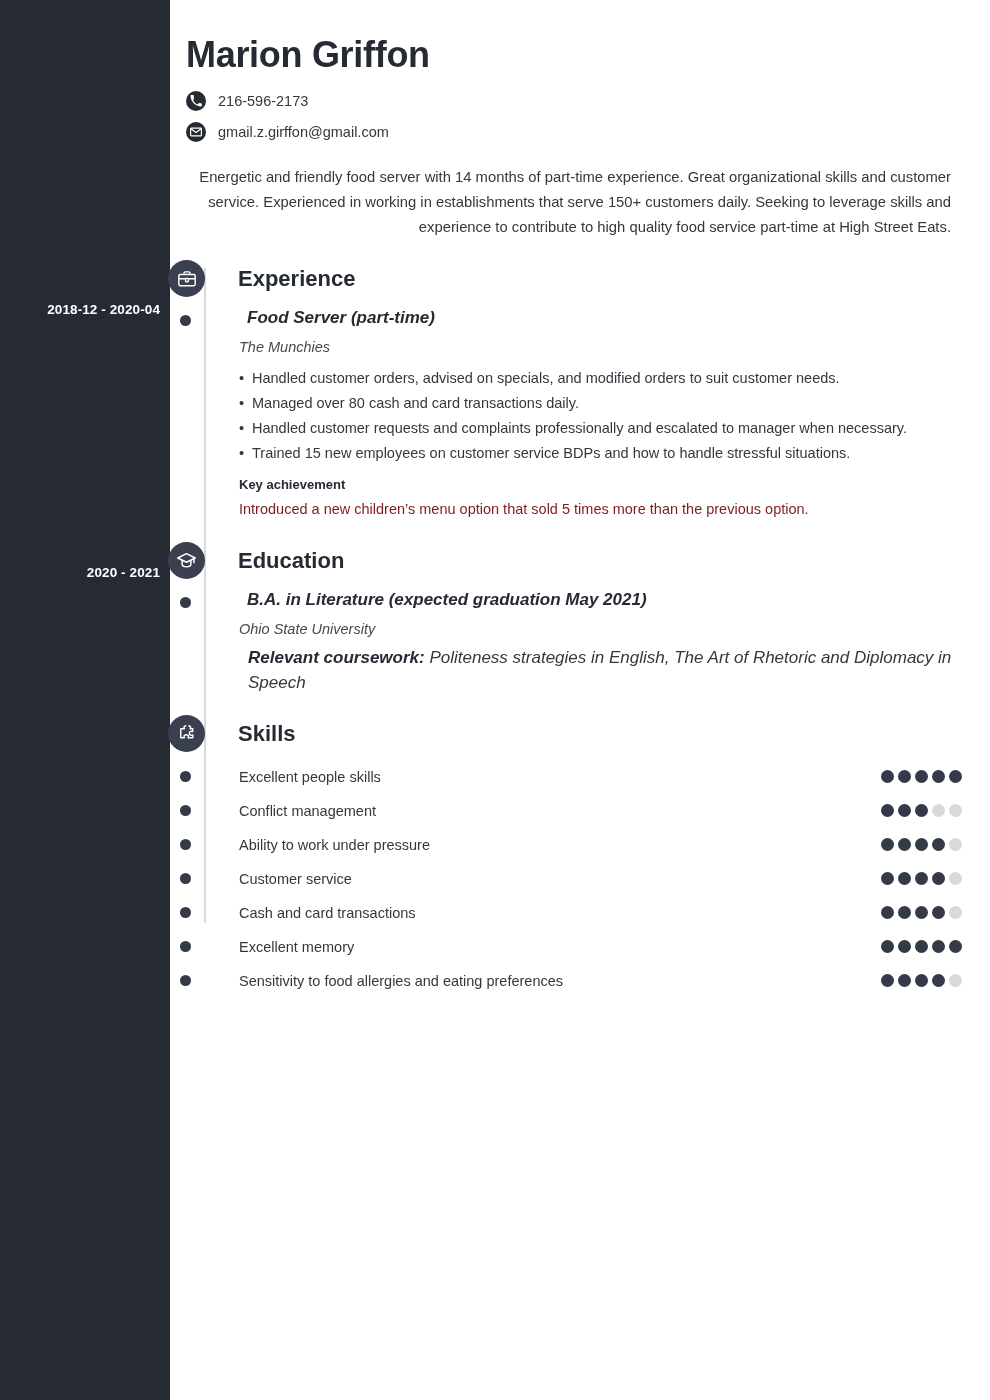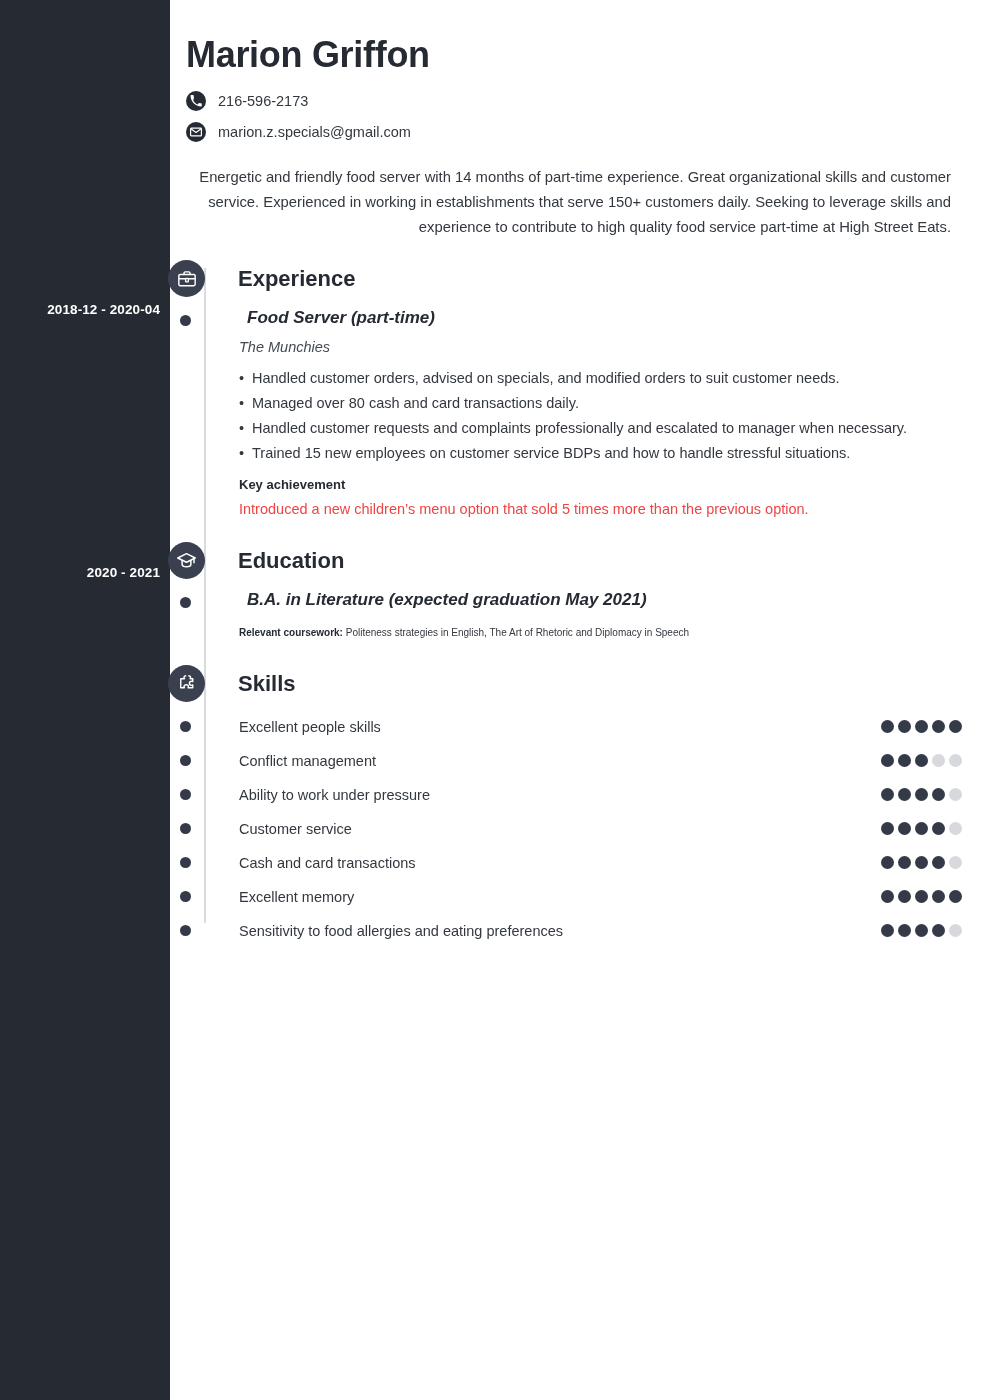--- a/index.html
+++ b/index.html
@@ -195,27 +195,28 @@
     margin: 6px 0 0 0;
     font-size: 13px;
     font-weight: bold;
     color: #252a33;
     line-height: 25px;
   }
   .achievement-text {
     margin: 0;
     font-size: 14.5px;
     line-height: 25px;
-    color: #ef4444;
+    color: #7f1d1d;
   }
   .coursework {
-    margin: 6px 0 0 0;
-    font-size: 10px;
+    margin: 6px 0 0 9px;
+    font-size: 17px;
     line-height: 25px;
     color: #33383f;
+    font-style: italic;
   }
   .coursework b { color: #252a33; }
 
   
   .skills-list {
     margin: 8px 0 0 0;
     padding: 0;
     list-style: none;
     position: relative;
     text-align: right;
@@ -280,21 +281,21 @@
         </span>
         <span class="contact-text">216-596-2173</span>
       </li>
       <li class="contact-row">
         <span class="contact-icon">
           <svg width="12" height="12" viewBox="0 0 24 18" fill="none" stroke="#ffffff" stroke-width="2.4">
             <rect x="1.2" y="1.2" width="21.6" height="15.6" rx="1.4" fill="#252a33"></rect>
             <path d="M1.8 2.6 12 10.2 22.2 2.6"></path>
           </svg>
         </span>
-        <span class="contact-text">marion.z.specials@gmail.com</span>
+        <span class="contact-text">gmail.z.girffon@gmail.com</span>
       </li>
     </ul>
 
     <p class="summary">Energetic and friendly food server with 14 months of part-time experience. Great organizational skills and customer service. Experienced in working in establishments that serve 150+ customers daily. Seeking to leverage skills and experience to contribute to high quality food service part-time at High Street Eats.</p>
 
     <div class="section">
       <div class="section-head">
         <span class="section-badge">
           <svg width="20" height="20" viewBox="0 0 24 24" fill="none" stroke="#ffffff" stroke-width="1.7">
             <rect x="2.2" y="6.6" width="19.6" height="13.4" rx="1.6"></rect>
@@ -329,20 +330,21 @@
             <path d="M7 11.4v4.9c0 1.6 2.2 2.9 5 2.9s5-1.3 5-2.9v-4.9"></path>
             <path d="M20.6 9.8v5.4"></path>
           </svg>
         </span>
         <h2 class="section-title">Education</h2>
       </div>
 
       <div class="entry">
         <span class="entry-dot"></span>
         <h3 class="entry-title">B.A. in Literature (expected graduation May 2021)</h3>
+        <p class="entry-sub">Ohio State University</p>
         <p class="coursework"><b>Relevant coursework:</b><span> Politeness strategies in English, The Art of Rhetoric and Diplomacy in Speech</span></p>
       </div>
     </div>
 
     <div class="section">
       <div class="section-head">
         <span class="section-badge">
           <svg width="20" height="20" viewBox="0 0 24 24" fill="none" stroke="#ffffff" stroke-width="1.7" stroke-linejoin="round">
             <path d="M13.6 3.2c1.5 0 2.7 1 2.7 2.3 0 .5-.2 1-.5 1.4h3.1v3.4c-.4-.3-.9-.5-1.5-.5-1.4 0-2.5 1.1-2.5 2.5s1.1 2.5 2.5 2.5c.6 0 1.1-.2 1.5-.5v3.4h-5.6c.3-.4.5-.9.5-1.4 0-1.3-1.2-2.3-2.7-2.3s-2.7 1-2.7 2.3c0 .5.2 1 .5 1.4H4.5V6.9h4.4c-.3-.4-.5-.9-.5-1.4 0-1.3 1.2-2.3 2.7-2.3"></path>
           </svg>

